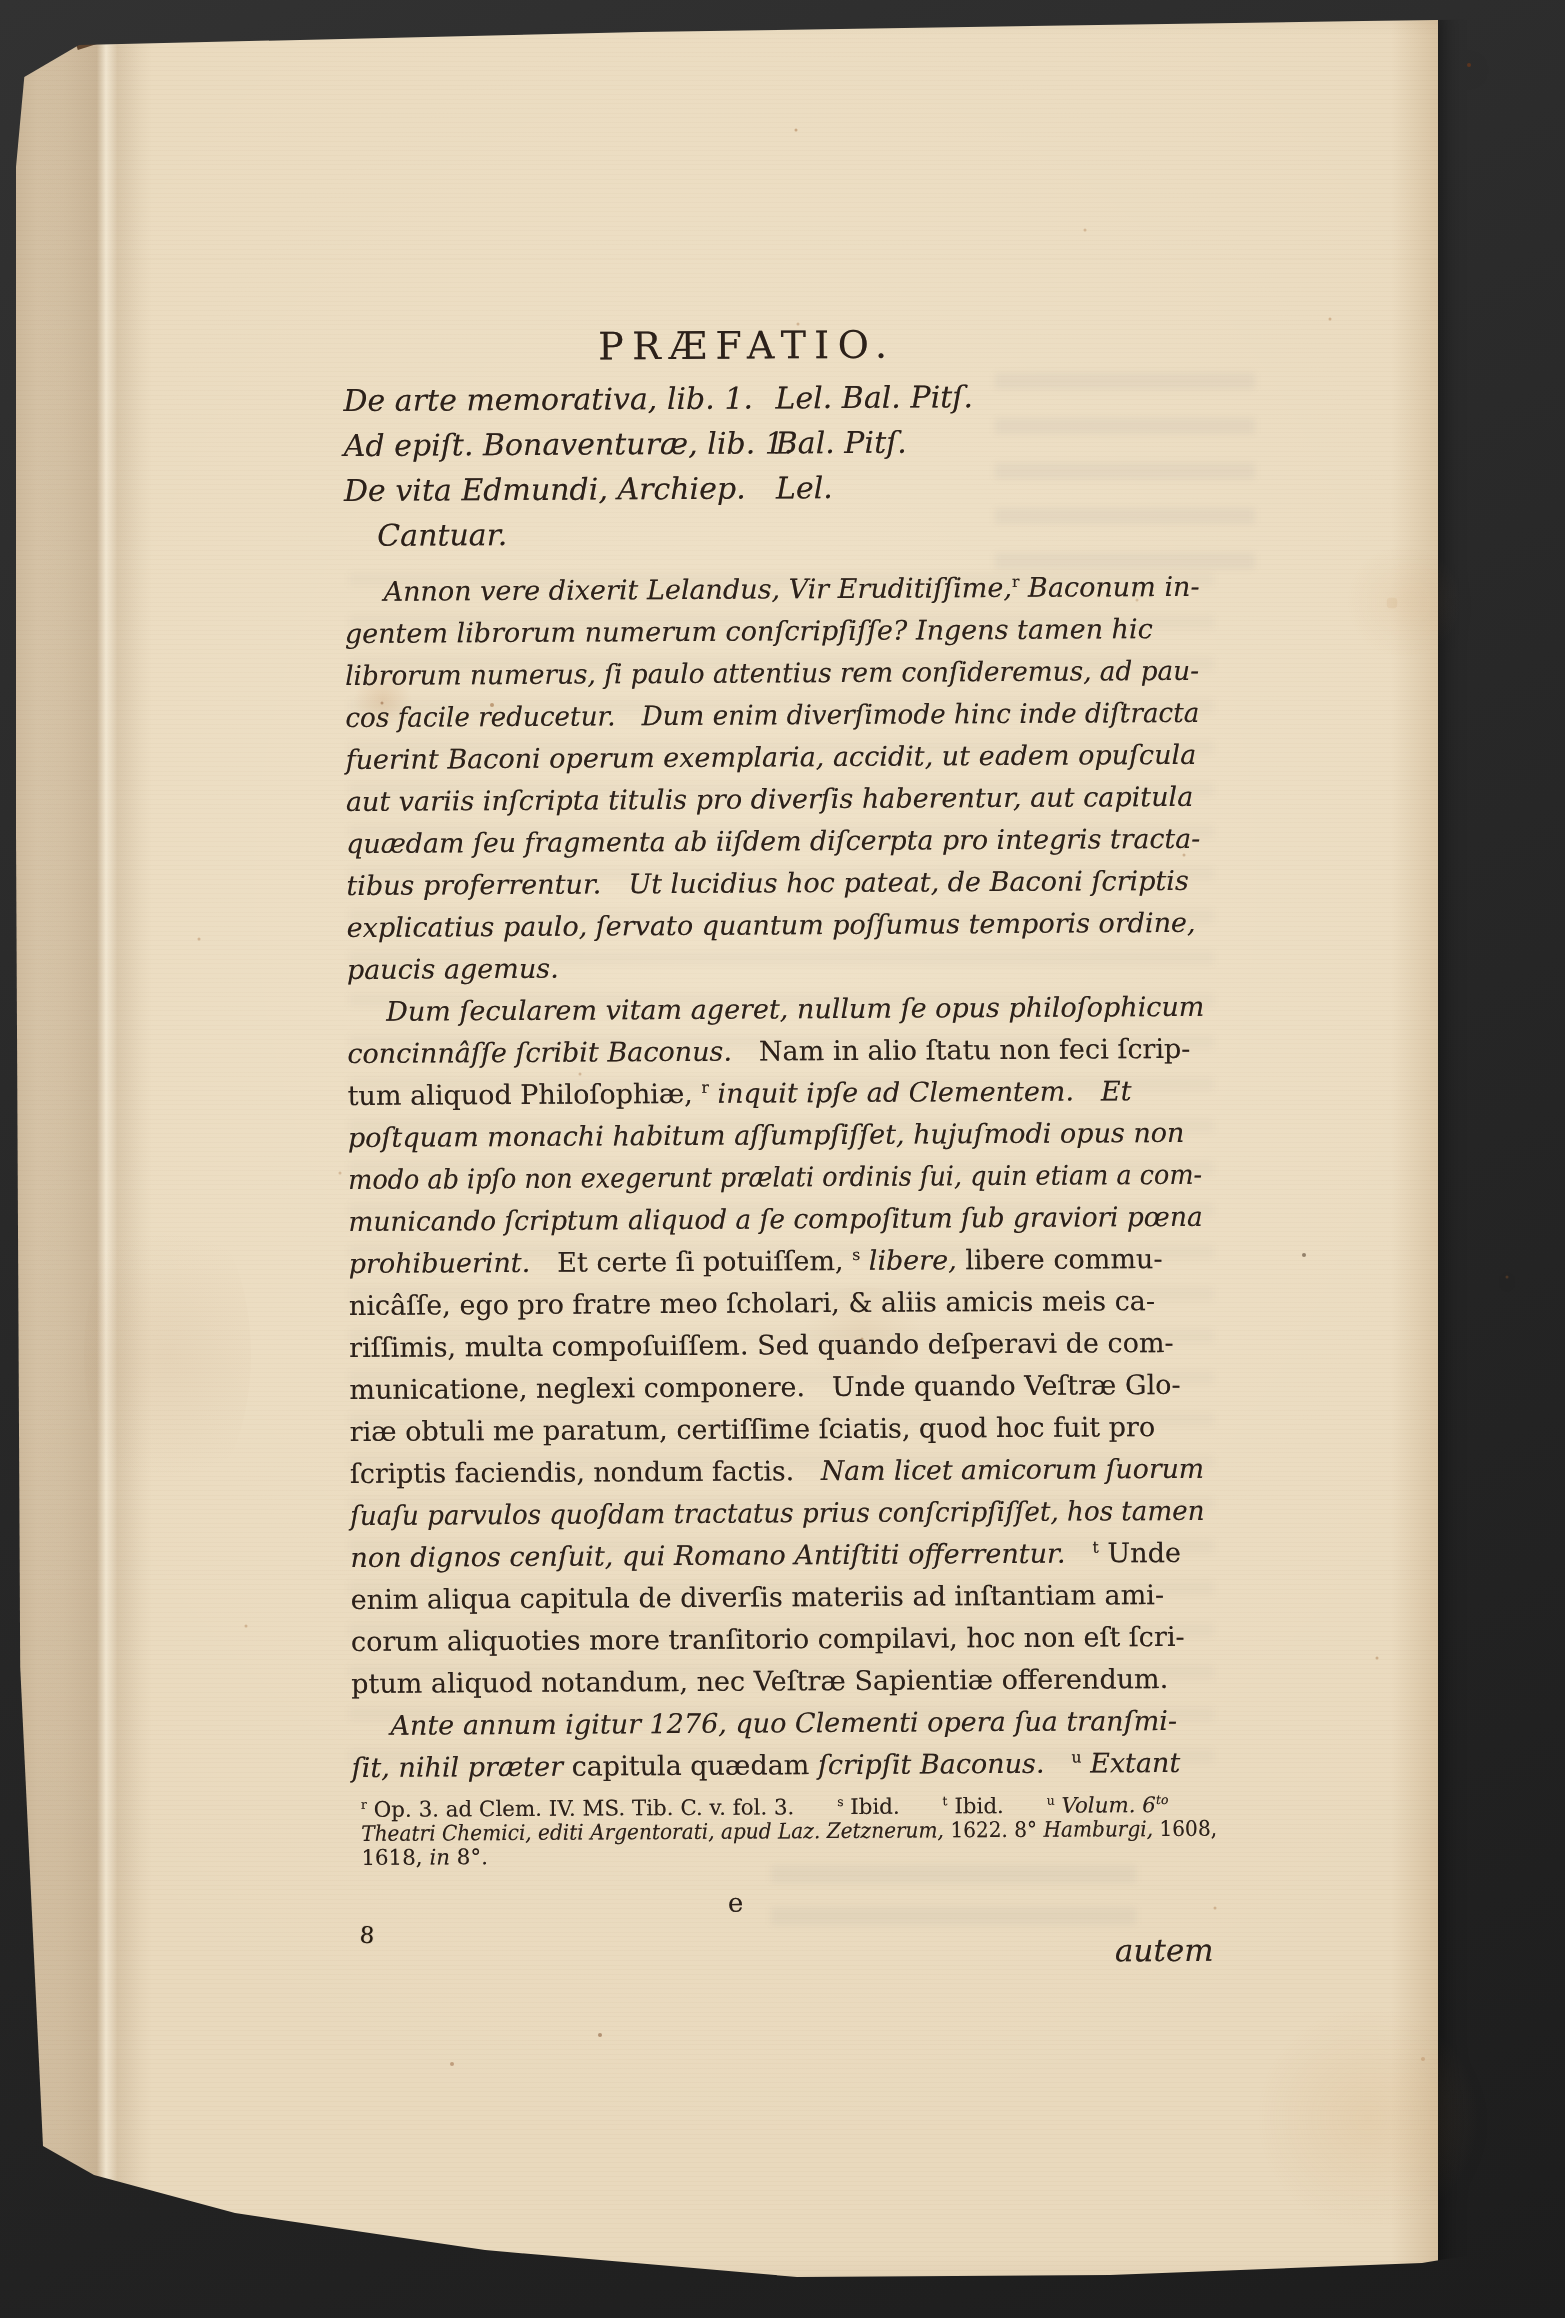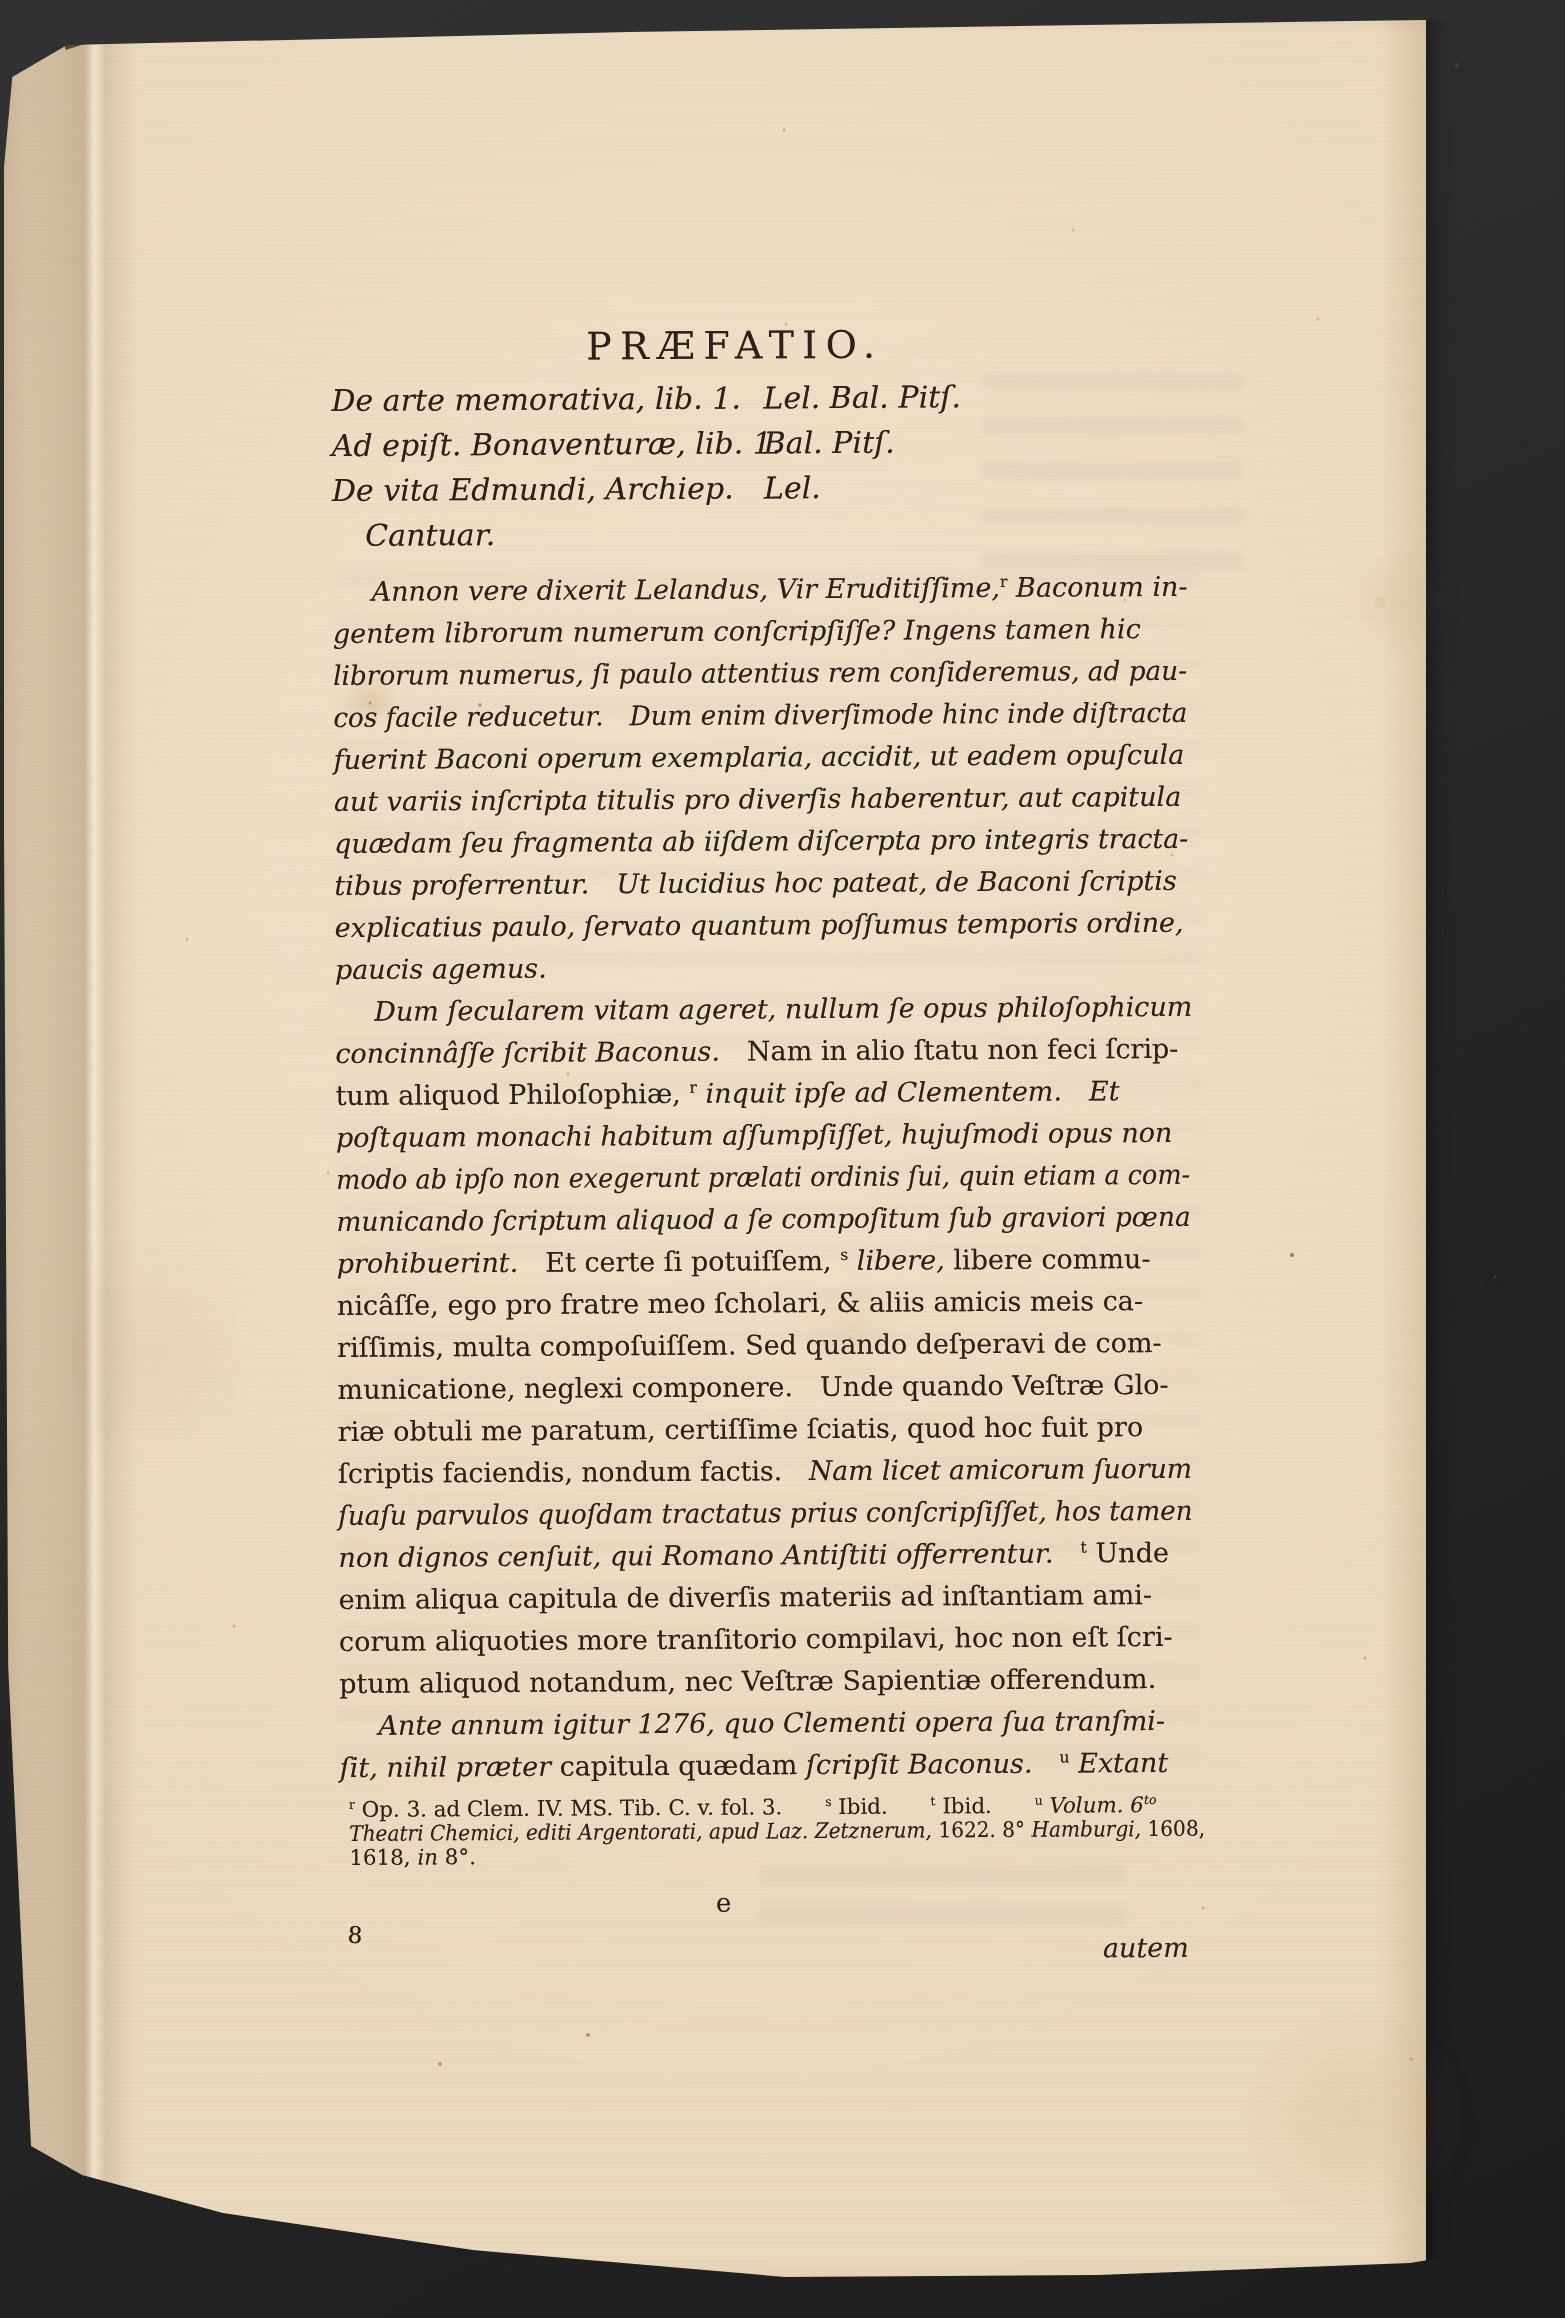--- a/index.html
+++ b/index.html
@@ -2,21 +2,21 @@
 <html style="font-size:8.3px"><head>
 <meta charset="utf-8">
 <style>
   html,body{margin:0;padding:0;}
   body{
     width:1565px;height:2319px;position:relative;overflow:hidden;
     background:linear-gradient(155deg,#323232 0%,#282828 45%,#1d1d1d 100%);
     font-family:"DejaVu Serif","Liberation Serif",serif;
   }
   .page{
-    position:absolute;left:4px;top:0;width:1422px;height:2319px;
+    position:absolute;left:16px;top:0;width:1422px;height:2319px;
     clip-path:polygon(8.3px 77px,63px 45px,625px 32px,1347px 21px,1497px 19px,1508px 30px,
       1512px 469px,1515px 2245px,1406px 2263px,1094px 2275px,781px 2277px,469px 2250px,
       219px 2213px,78px 2175px,27px 2146px,4.2px 1667px,0px 833px,0px 167px);
     background:
       radial-gradient(120% 90% at 52% 38%,rgba(255,248,230,.30),rgba(255,248,230,0) 62%),
       linear-gradient(to right,rgba(110,75,40,.26) 0px,rgba(110,75,40,.12) 47px,rgba(110,75,40,0) 125px),
       linear-gradient(to left,rgba(150,110,60,.22) 0px,rgba(150,110,60,0) 47px),
       linear-gradient(to bottom,rgba(130,95,55,.14) 0px,rgba(130,95,55,0) 36px),
       linear-gradient(to top,rgba(120,85,45,.16) 0px,rgba(120,85,45,0) 63px),
       repeating-linear-gradient(to bottom,rgba(165,135,95,.05) 0 1px,rgba(0,0,0,0) 1px 4.7px),
@@ -42,21 +42,21 @@
   .heading-wrap .tl{font-size:38px;letter-spacing:.22em;font-style:normal;}
   .worklist{position:absolute;left:332px;top:378px;width:896px;font-size:30px;}
   .wrow{position:relative;height:45px;line-height:45px;white-space:nowrap;}
   .wrefs{position:absolute;left:432px;top:0;}
   .bodytext{position:absolute;left:332px;top:571px;width:857px;font-size:27px;}
   .bodytext .tl{height:42px;line-height:42px;}
   .bodytext .ind{padding-left:39px;}
   .footnote{position:absolute;left:341px;top:1798px;width:854px;font-size:21.4px;}
   .footnote .tl{height:24px;line-height:24px;}
   .signature-mark{position:absolute;left:697px;top:1890px;width:36px;text-align:center;font-size:26px;}
-  .catchword{position:absolute;left:1094px;top:1937px;font-size:27px;font-style:italic;}
+  .catchword{position:absolute;left:1094px;top:1937px;font-size:31px;font-style:italic;}
   .press-figure{position:absolute;left:339px;top:1922px;font-size:23px;color:#241a10;
     transform:rotate(4deg);text-shadow:0 0 1px rgba(30,20,10,.6);}
   .inktone{text-shadow:0 0 0.5px rgba(44,33,26,.45);}
   .bleed{position:absolute;filter:blur(3.1px);}
   .bleed-a{left:979px;top:373px;width:260px;height:208px;
     background:repeating-linear-gradient(to bottom,rgba(90,95,110,.055) 0 15.6px,rgba(0,0,0,0) 15.6px 45px);}
   .bleed-b{left:333px;top:573px;width:865px;height:1214px;
     background:repeating-linear-gradient(to bottom,rgba(90,95,110,.03) 0 13.5px,rgba(0,0,0,0) 13.5px 42px);}
   .bleed-c{left:755px;top:1865px;width:365px;height:78px;
     background:repeating-linear-gradient(to bottom,rgba(90,95,110,.05) 0 17.7px,rgba(0,0,0,0) 17.7px 42px);}

